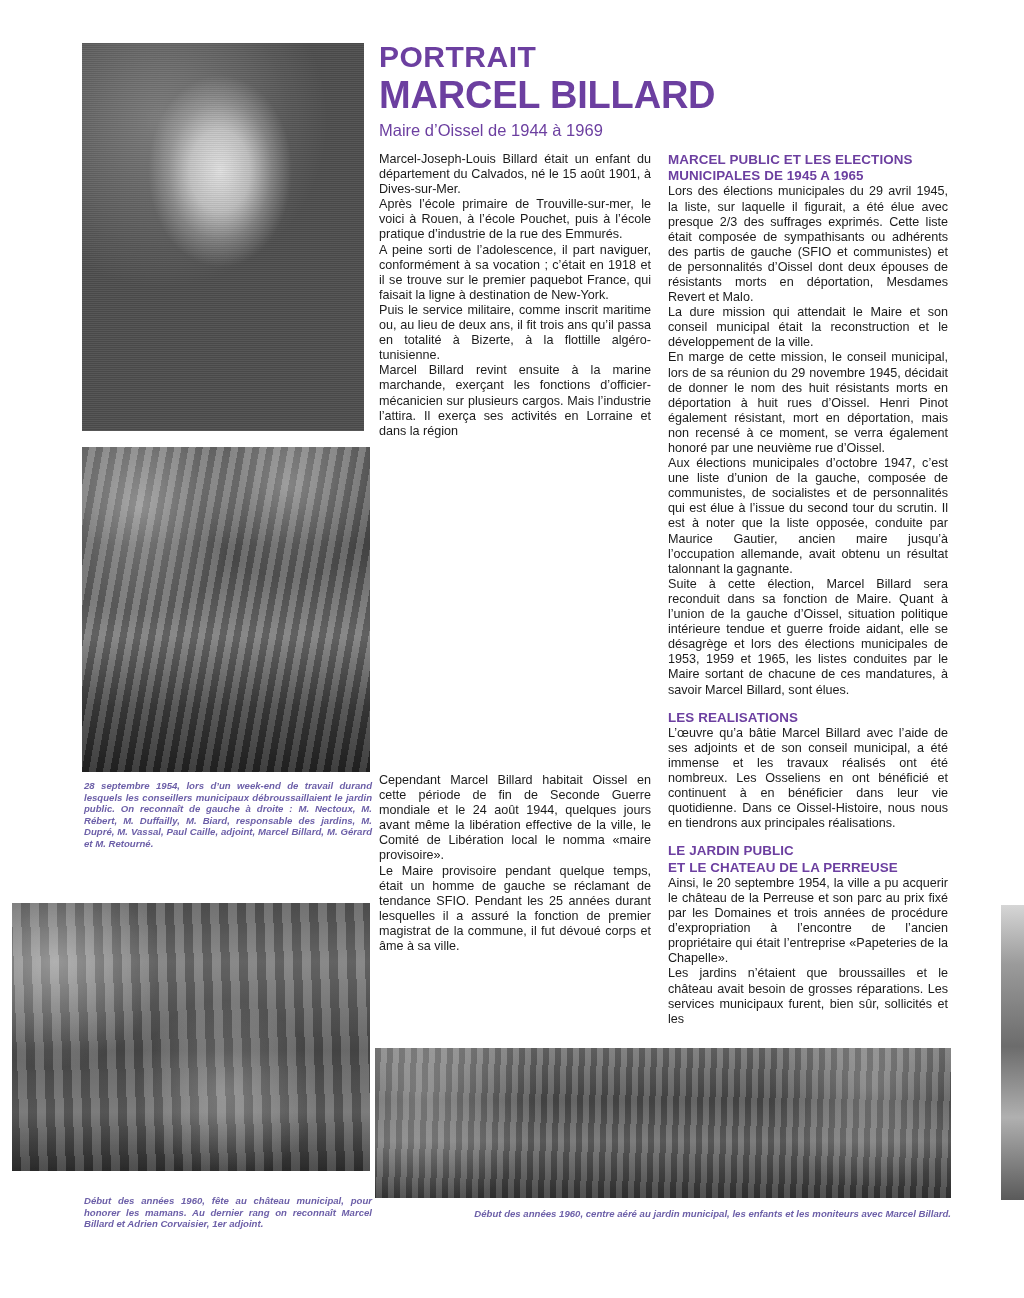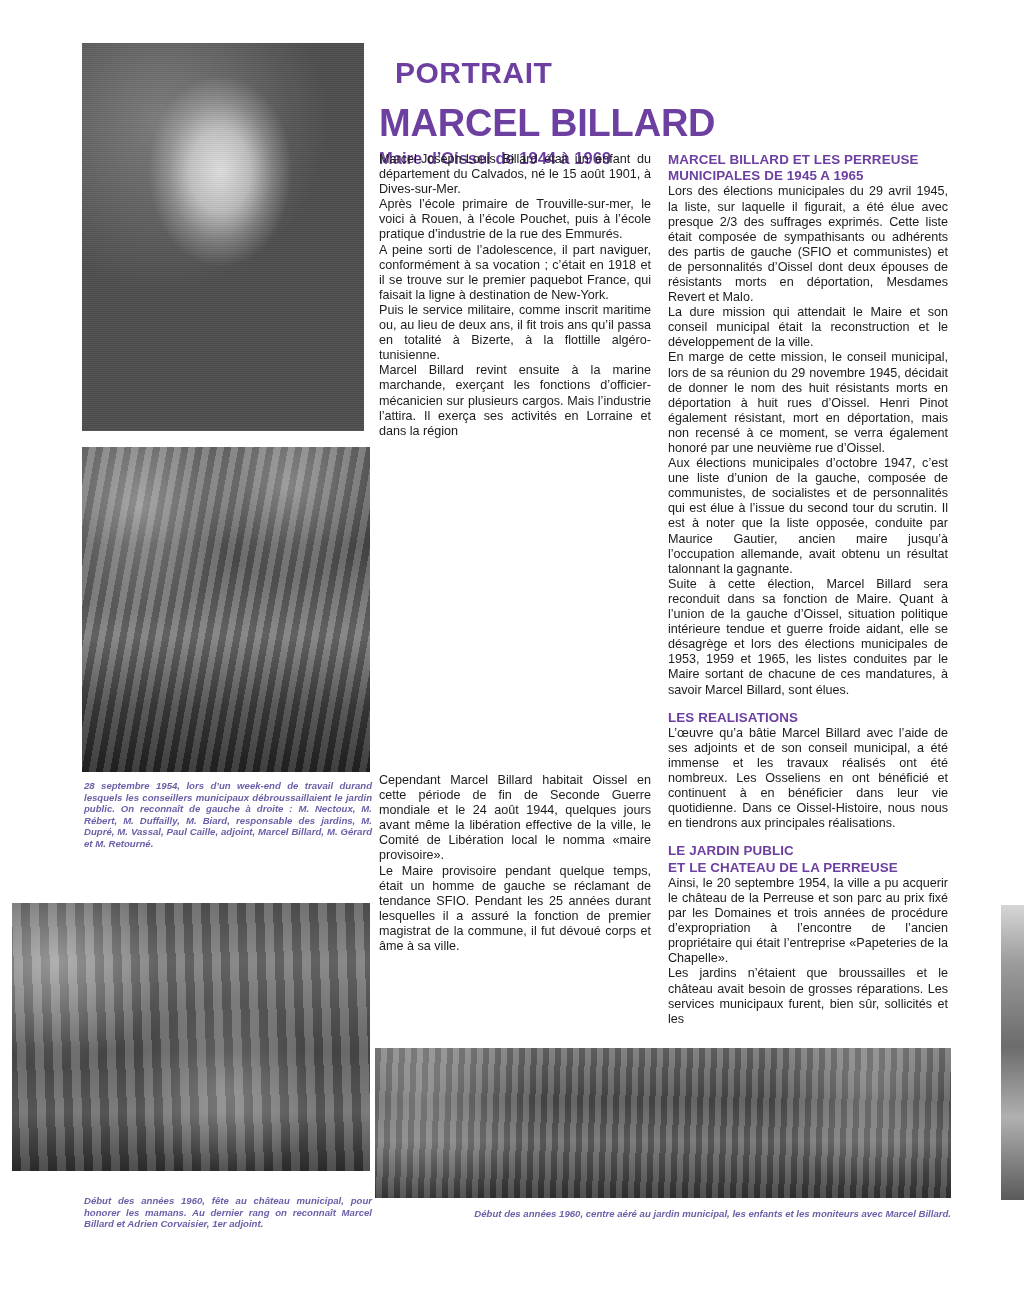--- a/index.html
+++ b/index.html
@@ -5,28 +5,28 @@
   html,body{margin:0;padding:0;background:#ffffff;}
   body{
     width:1024px;height:1298px;position:relative;overflow:hidden;
     font-family:"Liberation Sans", sans-serif;
     color:#1a1a1a;
   }
   
   .hdr{position:absolute;left:379px;top:42px;width:340px;}
   .hdr .kicker{
     font-size:30px;font-weight:bold;letter-spacing:0.5px;
-    color:#6c3fa0;line-height:1.0;margin:16px;
+    color:#6c3fa0;line-height:1.0;margin:0;
   }
   .hdr .name{
     font-size:38px;font-weight:bold;letter-spacing:-0.2px;
     color:#6c3fa0;line-height:1.05;margin:4px 0 0 0;white-space:nowrap;
   }
   .hdr .sub{
-    font-size:16.5px;font-weight:bold;color:#6c3fa0;
+    font-size:16.5px;font-weight:normal;color:#6c3fa0;
     margin:5px 0 0 0;line-height:1.1;
   }
 
   
   .photo{position:absolute;overflow:hidden;background:#8d8d8d;}
   .photo .ph-inner{width:100%;height:100%;}
 
   #portrait-photo{left:82px;top:43px;width:282px;height:388px;}
   #work-photo{left:82px;top:447px;width:288px;height:325px;}
   #school-photo{left:12px;top:903px;width:358px;height:268px;}
@@ -151,21 +151,21 @@
   <p>Marcel Billard revint ensuite à la marine marchande, exerçant les fonctions d’officier-mécanicien sur plusieurs cargos. Mais l’industrie l’attira. Il exerça ses activités en Lorraine et dans la région</p>
 </div>
 
 <div class="col body-txt" id="col2">
   <p>Cependant Marcel Billard habitait Oissel en cette période de fin de Seconde Guerre mondiale et le 24 août 1944, quelques jours avant même la libération effective de la ville, le Comité de Libération local le nomma «maire provisoire».</p>
   <p>Le Maire provisoire pendant quelque temps, était un homme de gauche se réclamant de tendance SFIO. Pendant les 25 années durant lesquelles il a assuré la fonction de premier magistrat de la commune, il fut dévoué corps et âme à sa ville.</p>
 </div>
 
 <div class="col body-txt" id="col3">
 
-  <div class="sec-head">MARCEL BILLARD ET LES PERREUSE</div>
+  <div class="sec-head">MARCEL PUBLIC ET LES ELECTIONS</div>
   <div class="sec-head">MUNICIPALES DE 1945 A 1965</div>
   <p>Lors des élections municipales du 29 avril 1945, la liste, sur laquelle il figurait, a été élue avec presque 2/3 des suffrages exprimés. Cette liste était composée de sympathisants ou adhérents des partis de gauche (SFIO et communistes) et de personnalités d’Oissel dont deux épouses de résistants morts en déportation, Mesdames Revert et Malo.</p>
   <p>La dure mission qui attendait le Maire et son conseil municipal était la reconstruction et le développement de la ville.</p>
   <p>En marge de cette mission, le conseil municipal, lors de sa réunion du 29 novembre 1945, décidait de donner le nom des huit résistants morts en déportation à huit rues d’Oissel. Henri Pinot également résistant, mort en déportation, mais non recensé à ce moment, se verra également honoré par une neuvième rue d’Oissel.</p>
   <p>Aux élections municipales d’octobre 1947, c’est une liste d’union de la gauche, composée de communistes, de socialistes et de personnalités qui est élue à l’issue du second tour du scrutin. Il est à noter que la liste opposée, conduite par Maurice Gautier, ancien maire jusqu’à l’occupation allemande, avait obtenu un résultat talonnant la gagnante.</p>
   <p>Suite à cette élection, Marcel Billard sera reconduit dans sa fonction de Maire. Quant à l’union de la gauche d’Oissel, situation politique intérieure tendue et guerre froide aidant, elle se désagrège et lors des élections municipales de 1953, 1959 et 1965, les listes conduites par le Maire sortant de chacune de ces mandatures, à savoir Marcel Billard, sont élues.</p>
 
   <div class="sec-gap"></div>
   <div class="sec-head">LES REALISATIONS</div>
   <p><span>L’œuvre qu’a bâtie Marcel Billard avec l’aide de ses adjoints et de son conseil municipal, a été immense et les travaux réalisés ont été nombreux. Les Osseliens en ont bénéficié et continuent à en bénéficier dans leur vie quotidienne. Dans ce </span><span class="ital">Oissel-Histoire</span><span>, nous nous en tiendrons aux principales réalisations.</span></p>

